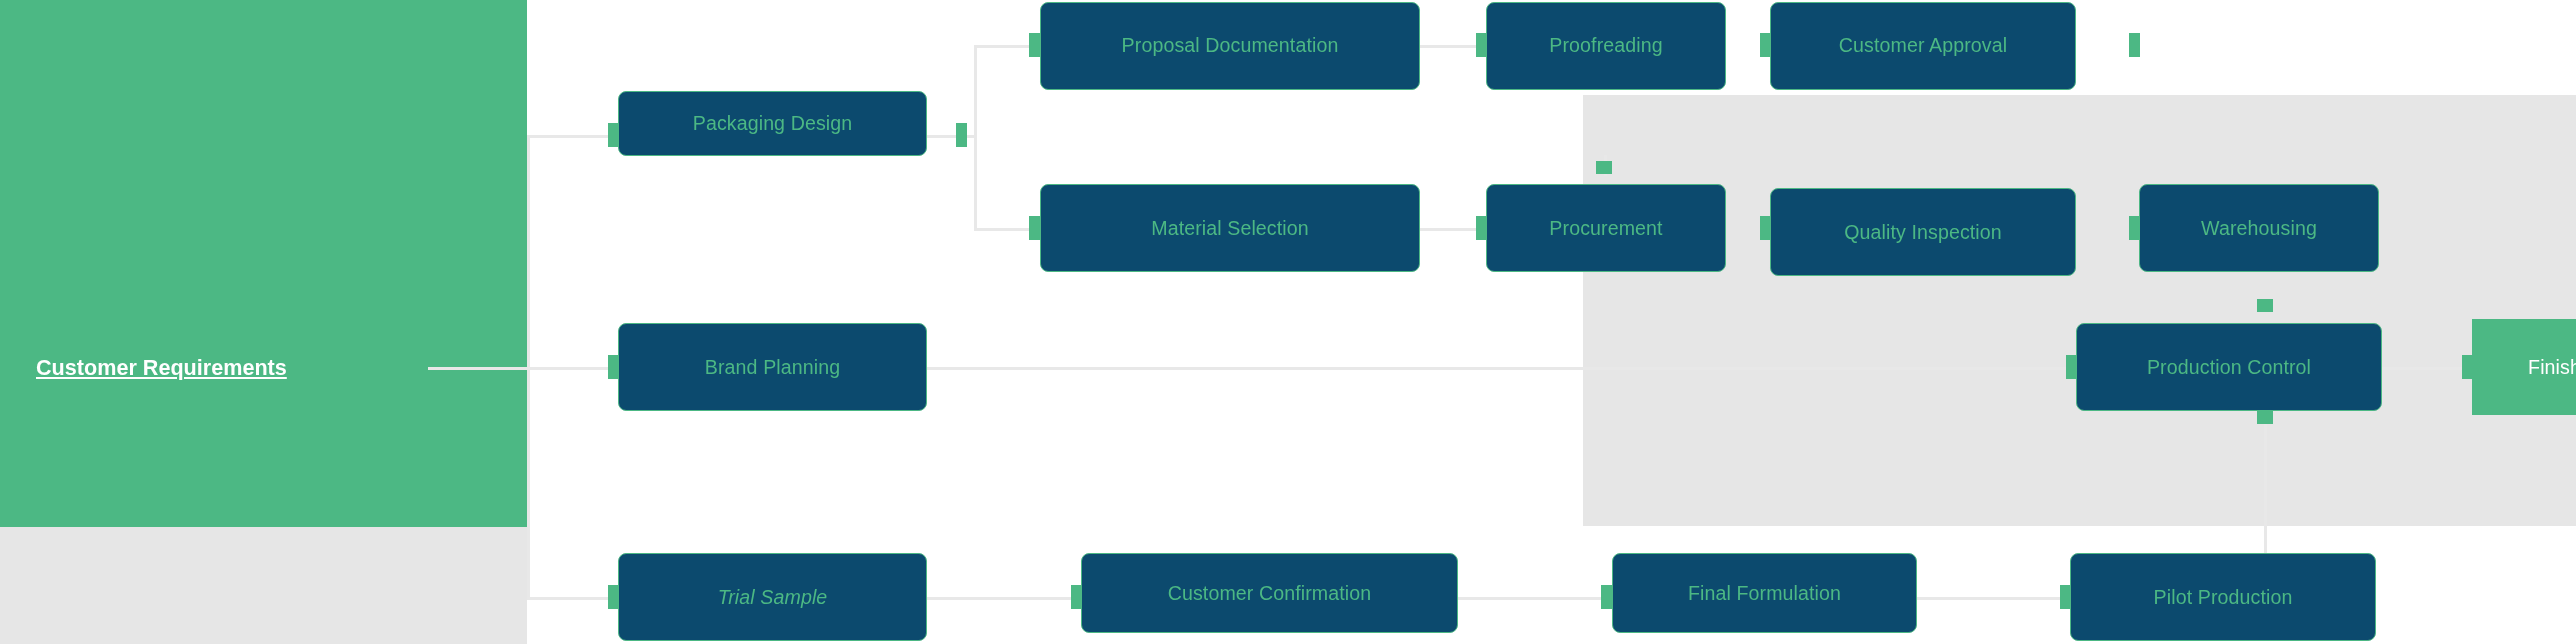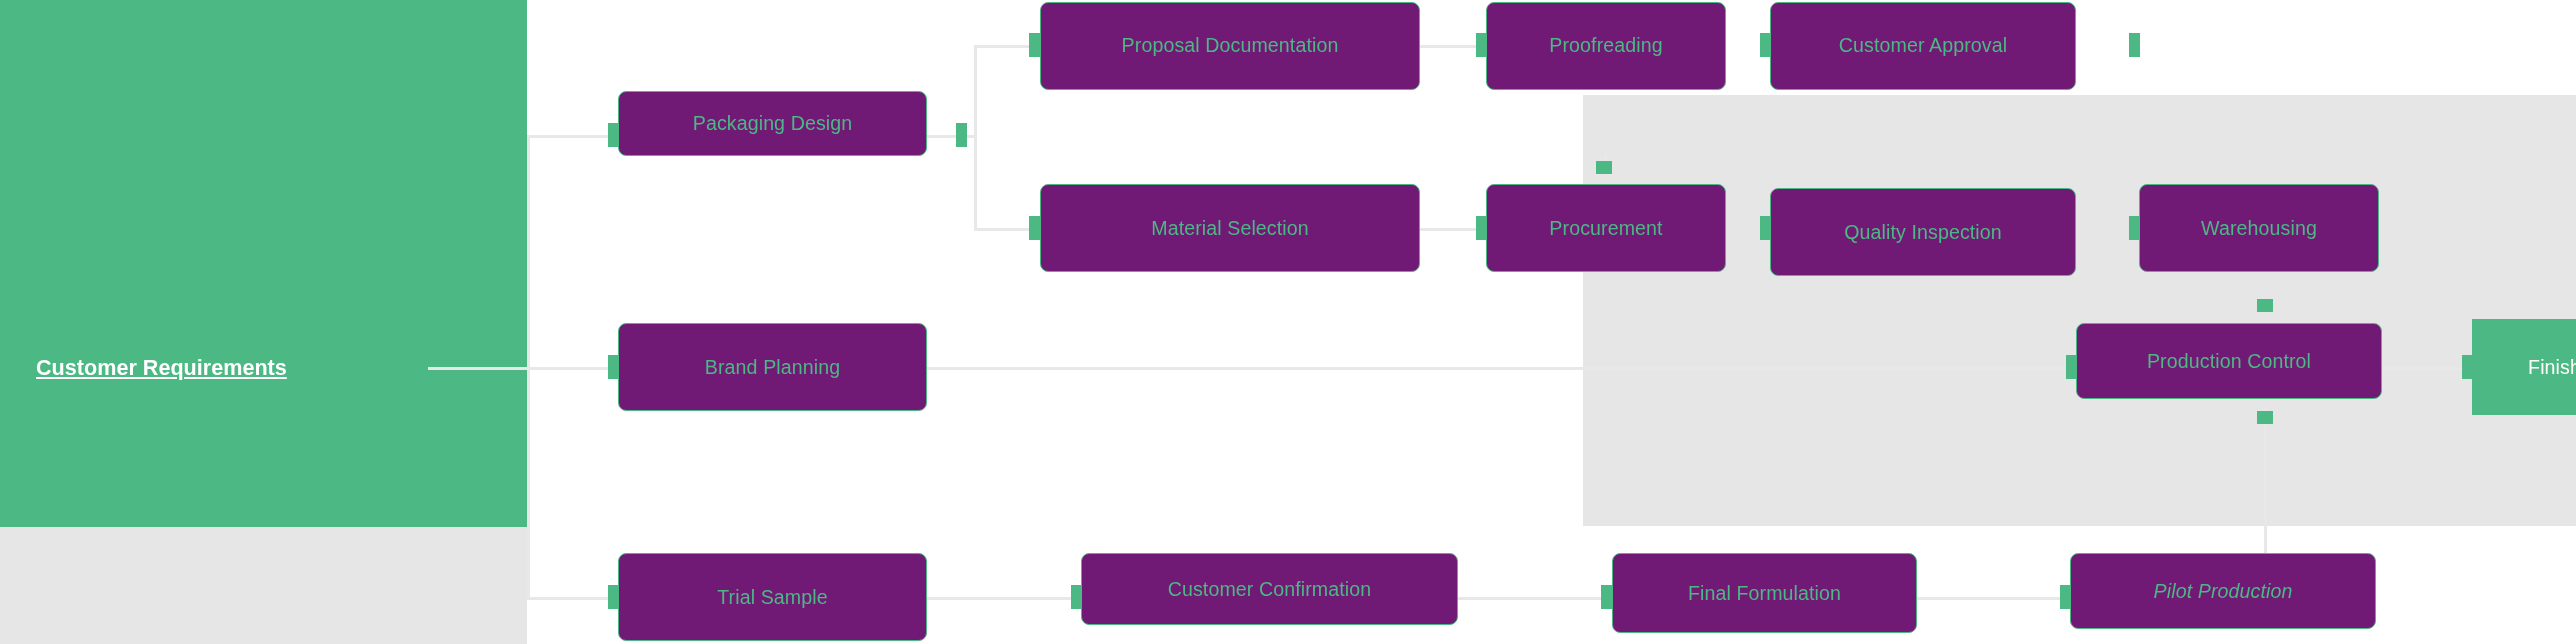--- a/index.html
+++ b/index.html
@@ -13,21 +13,21 @@
   .band-gray{background:#e6e6e6;}
   .band-green{background:#4cb884;}
 
   
   .edge{position:absolute;background:#e8e8e8;}
   .edge-h{height:2.6px;}
   .edge-v{width:2.6px;}
 
   
   .node{position:absolute;box-sizing:border-box;
-        border:1.5px solid #4cb884;border-radius:8.2px;background:#701a75;
+        border:1.5px solid #4cb884;border-radius:8.2px;background:#0c4a6e;
         display:flex;align-items:center;justify-content:center;
         color:#4cb884;font-size:19.6px;font-weight:400;white-space:nowrap;
         letter-spacing:0.1px;}
   .node.filled{background:#4cb884;border-color:#4cb884;color:#fff;
         border-radius:0;}
 
   
   .root-label{position:absolute;color:#ffffff;font-size:21.6px;font-weight:700;
         white-space:nowrap;}
 
@@ -118,26 +118,26 @@
   <div class="node" style="left:1040px;top:184px;width:380px;height:88px;">Material Selection</div>
 
   <div class="node" style="left:1486px;top:184px;width:240px;height:88px;">Procurement</div>
 
   <div class="node" style="left:1770px;top:188px;width:306px;height:88px;">Quality Inspection</div>
 
   <div class="node" style="left:2139px;top:184px;width:240px;height:88px;">Warehousing</div>
 
   <div class="node" style="left:618px;top:323px;width:309px;height:88px;">Brand Planning</div>
 
-  <div class="node" style="left:2076px;top:323px;width:306px;height:76px;">Production Control</div>
+  <div class="node" style="left:2076px;top:323px;width:306px;height:88px;">Production Control</div>
 
-  <div class="node" style="left:618px;top:553px;width:309px;height:88px;">Trial Sample</div>
+  <div class="node" style="left:618px;top:553px;width:309px;height:88px;font-style:italic;">Trial Sample</div>
 
-  <div class="node" style="left:1081px;top:553px;width:377px;height:72px;">Customer Confirmation</div>
+  <div class="node" style="left:1081px;top:553px;width:377px;height:80px;">Customer Confirmation</div>
 
   <div class="node" style="left:1612px;top:553px;width:305px;height:80px;">Final Formulation</div>
 
-  <div class="node" style="left:2070px;top:553px;width:306px;height:76px;font-style:italic;">Pilot Production</div>
+  <div class="node" style="left:2070px;top:553px;width:306px;height:88px;">Pilot Production</div>
 
   <div class="node filled" style="left:2472px;top:319px;width:187px;height:96px;">Finished</div>
 
 </div>
 
 
 </body></html>

